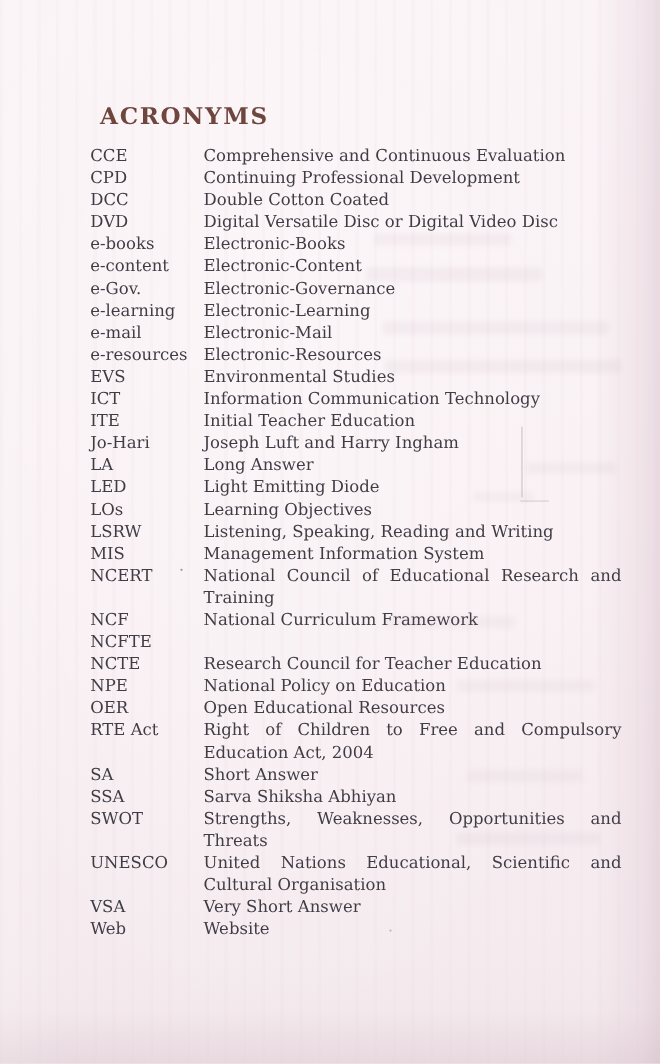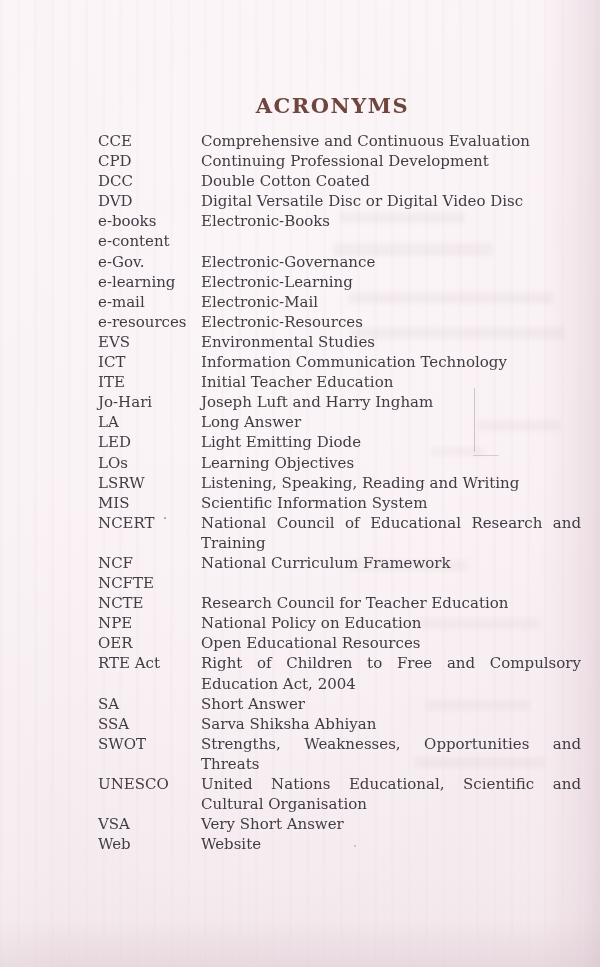--- a/index.html
+++ b/index.html
@@ -37,36 +37,35 @@
     position: absolute;
     left: 82px; top: 93px;
     width: 483px;
   }
   .page-title {
     margin: 0 0 12px 0;
     position: relative; left: 9px;
     font-size: 21px; line-height: 26px;
     font-weight: bold;
     letter-spacing: 1.5px;
-    text-align: center;
+    text-align: left;
     color: var(--title-ink);
   }
   .acronym-list { width: 483px; }
   .row {
     display: flex;
     align-items: flex-start;
     font-size: 15px;
     line-height: 20.1px;
     color: var(--ink);
   }
   .acr {
     flex: 0 0 103px;
     width: 103px;
     white-space: nowrap;
-    margin-left: 16px;
   }
   .def {
     flex: 0 0 380px;
     width: 380px;
     text-align: justify;
   }
   
   .ghost {
     position: absolute;
     background: rgba(152,118,134,0.14);
@@ -127,20 +126,21 @@
     <span class="def">Digital Versatile Disc or Digital Video Disc</span>
   </div>
 
   <div class="row">
     <span class="acr">e-books</span>
     <span class="def">Electronic-Books</span>
   </div>
 
   <div class="row">
     <span class="acr">e-content</span>
+    <span class="def">Electronic-Content</span>
   </div>
 
   <div class="row">
     <span class="acr">e-Gov.</span>
     <span class="def">Electronic-Governance</span>
   </div>
 
   <div class="row">
     <span class="acr">e-learning</span>
     <span class="def">Electronic-Learning</span>
@@ -191,21 +191,21 @@
     <span class="def">Learning Objectives</span>
   </div>
 
   <div class="row">
     <span class="acr">LSRW</span>
     <span class="def">Listening, Speaking, Reading and Writing</span>
   </div>
 
   <div class="row">
     <span class="acr">MIS</span>
-    <span class="def">Scientific Information System</span>
+    <span class="def">Management Information System</span>
   </div>
 
   <div class="row">
     <span class="acr">NCERT</span>
     <span class="def">National Council of Educational Research and Training</span>
   </div>
 
   <div class="row">
     <span class="acr">NCF</span>
     <span class="def">National Curriculum Framework</span>

